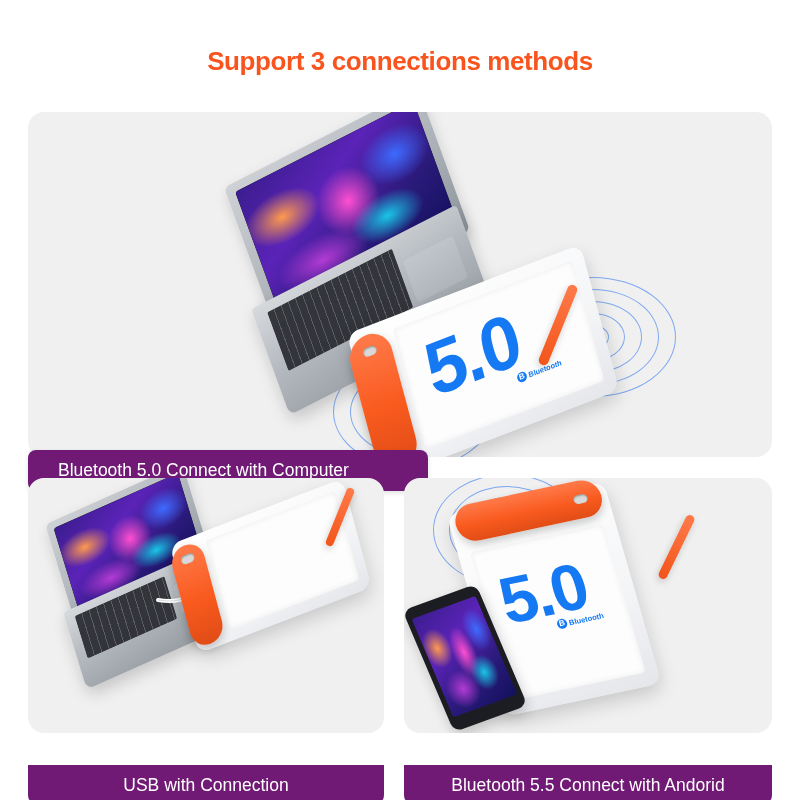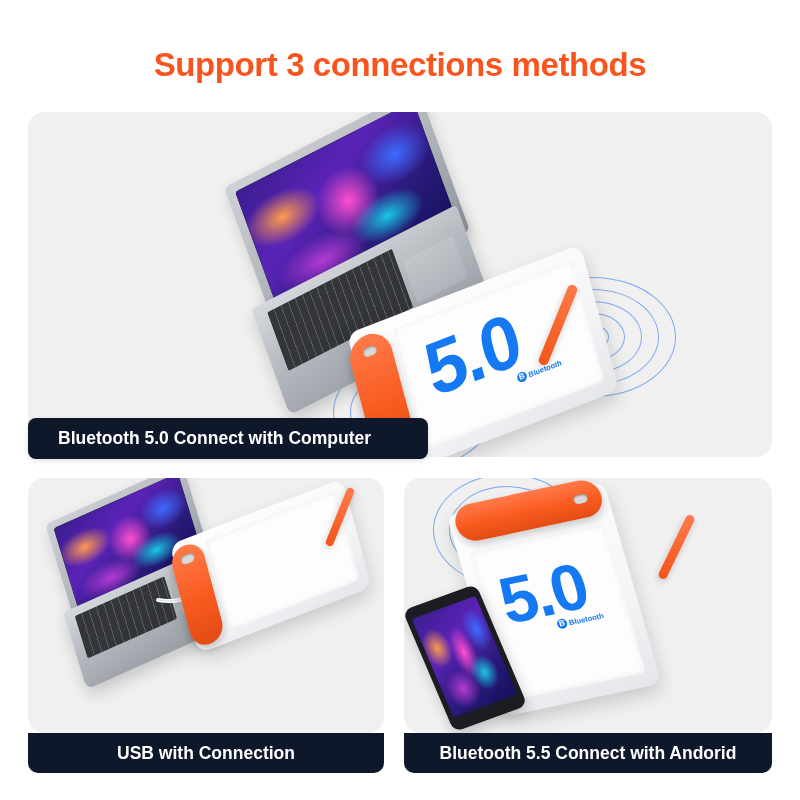--- a/index.html
+++ b/index.html
@@ -11,21 +11,21 @@
     font-family: "Liberation Sans", sans-serif;
     overflow: hidden;
     position: relative;
   }
 
   
   .page-title {
     position: absolute;
     top: 46px; left: 0; width: 800px;
     text-align: center;
-    font-size: 33px;
+    font-size: 26px;
     font-weight: bold;
     letter-spacing: -0.4px;
     color: #F9541E;
   }
 
   
   .card {
     position: absolute;
     background: #f0f0f0;
     border-radius: 16px;
@@ -33,27 +33,28 @@
   }
   .card-top    { left: 28px;  top: 112px; width: 744px; height: 345px; }
   .card-bl     { left: 28px;  top: 478px; width: 356px; height: 255px; }
   .card-br     { left: 404px; top: 478px; width: 368px; height: 255px; }
 
   .scene { position: absolute; inset: 0; }
 
   
   .label-bar {
     position: absolute;
-    background: #0f172a;
+    background: #701a75;
     color: #ffffff;
     font-size: 17.5px;
-    font-weight: bold;
+    font-weight: normal;
     display: flex;
     align-items: center;
     box-sizing: border-box;
+    margin-top: 32px;
   }
   .label-top {
     left: 28px; top: 418px; width: 400px; height: 41px;
     border-radius: 8px 8px 8px 8px;
     padding-left: 30px;
     box-shadow: 0 2px 5px rgba(0,0,0,.12);
   }
   .label-bl {
     left: 28px; top: 733px; width: 356px; height: 40px;
     border-radius: 0 0 10px 10px;

